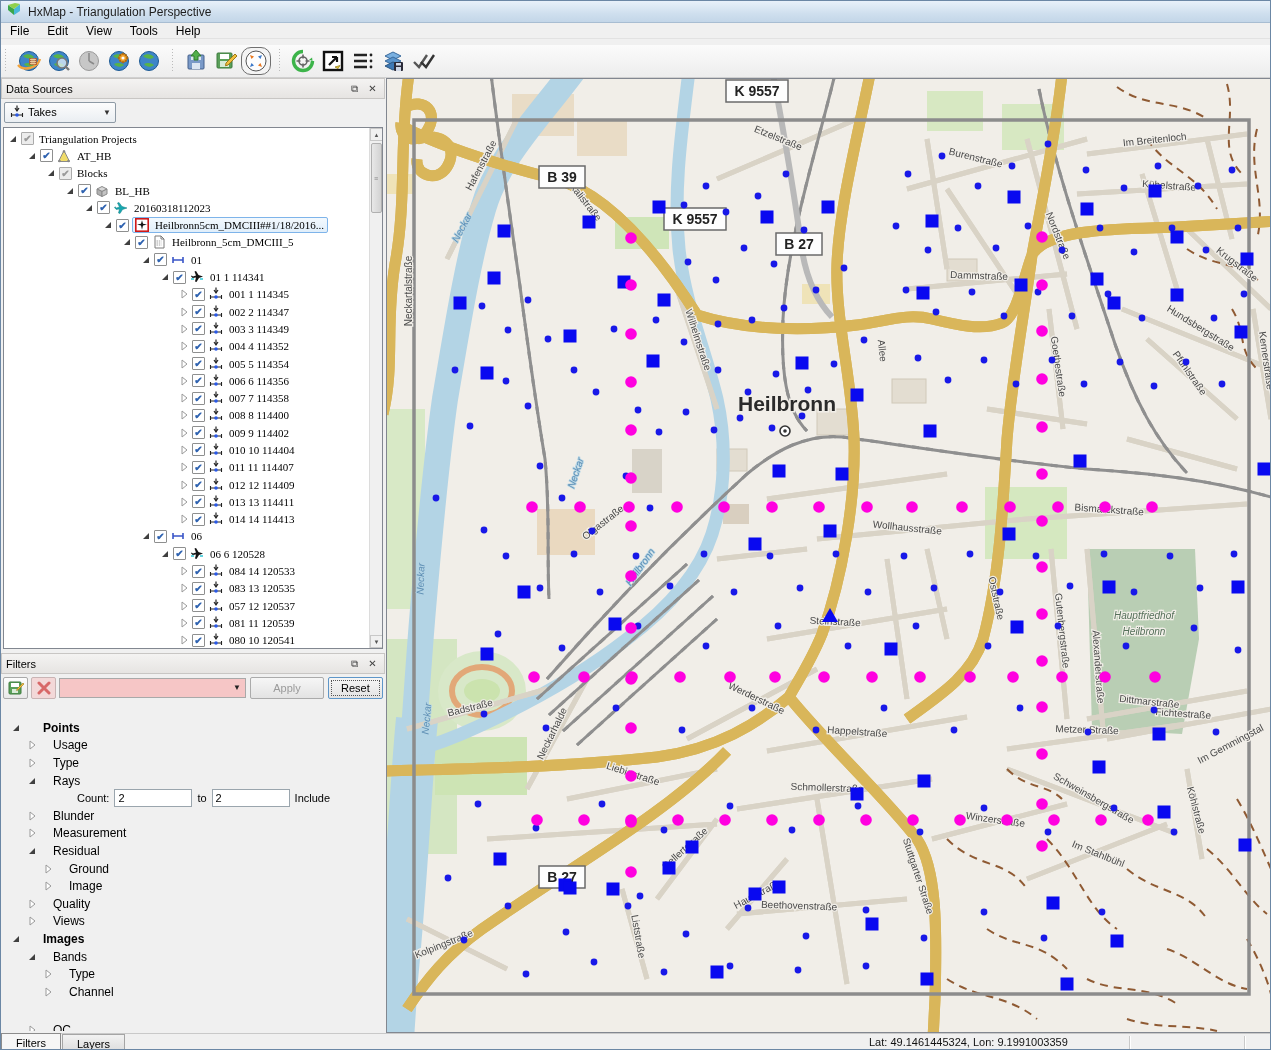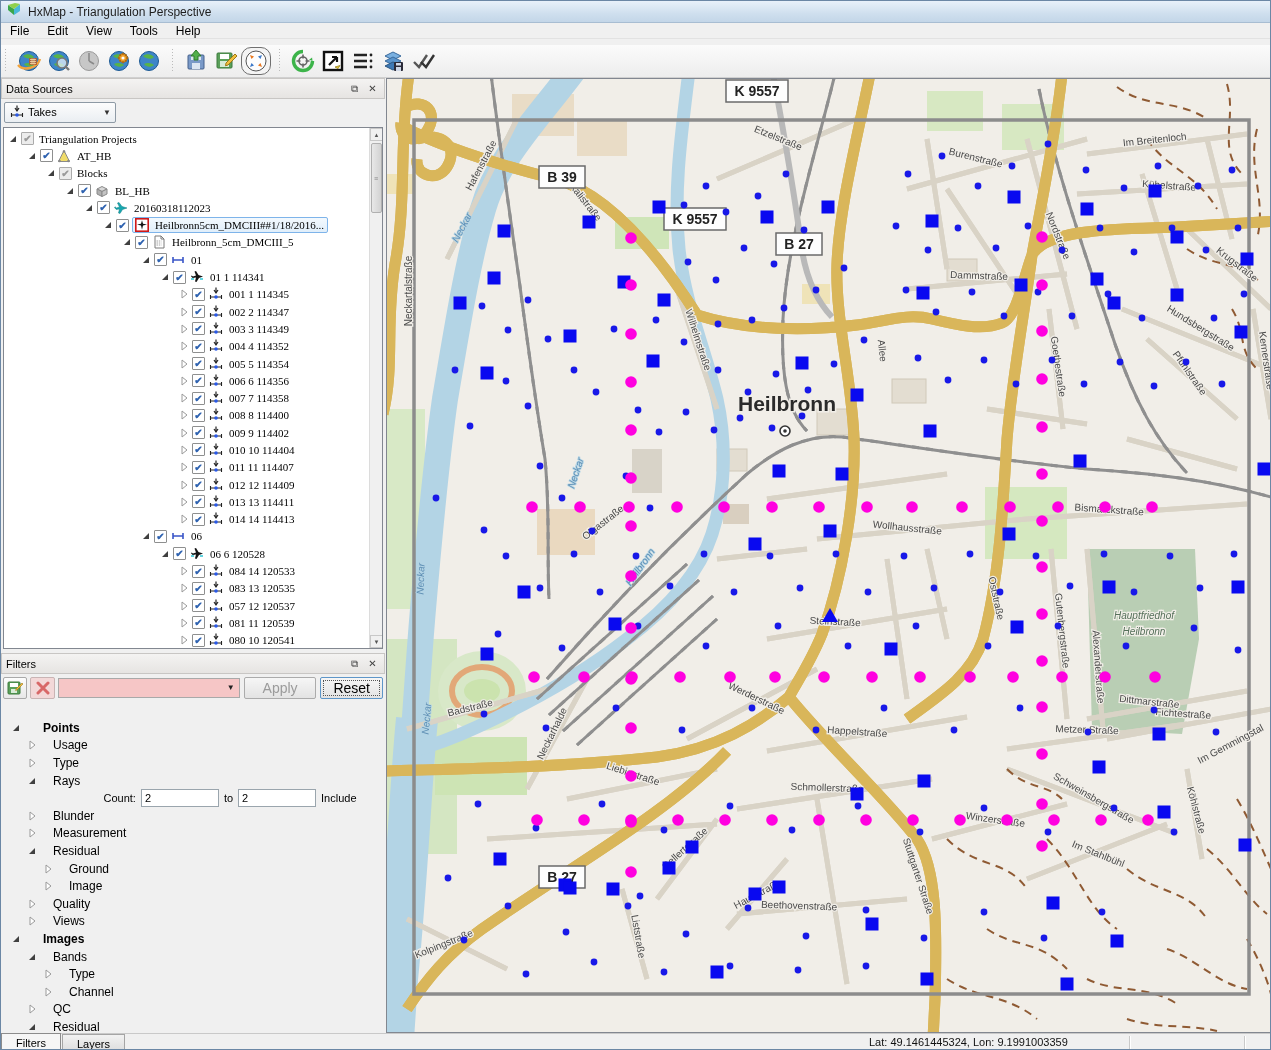--- a/index.html
+++ b/index.html
@@ -52,21 +52,21 @@
     border:1px solid #b0b0b0;border-radius:2px;display:flex;align-items:center;justify-content:center;color:#888;font-size:7px;letter-spacing:1px;}
   
   .ftoolbar{height:27px;display:flex;align-items:center;padding:0 2px;background:#f0f0f0;}
   .fbtn{width:25px;height:22px;border:1px solid #a9a9a9;border-radius:2px;background:linear-gradient(#fdfdfd,#e8e8e8);
     display:flex;align-items:center;justify-content:center;margin-right:3px;}
   .fbtn.disab{background:#f3d8d8;border-color:#c9b4b4;}
   .fcombo{width:187px;height:20px;border:1px solid #a9a9a9;background:#f6c6c6;display:flex;align-items:center;}
   .fcombo .box{flex:1;height:100%;}
   .fcombo .carr{width:16px;text-align:center;font-size:8px;color:#222;}
   .pushbtn{height:22px;border:1px solid #ababab;border-radius:2px;background:linear-gradient(#f6f6f6,#e3e3e3);
-    font-size:14px;padding:0 12px;margin-left:4px;color:#000;}
+    font-size:11px;padding:0 12px;margin-left:4px;color:#000;}
   .pushbtn.disab{color:#9b9b9b;}
   .pushbtn.focusdot{outline:1px dotted #555;outline-offset:-4px;border-color:#5e96c8;}
   
   .ftree{position:absolute;left:2px;top:50px;right:2px;bottom:2px;background:#f0f0f0;overflow:hidden;font-size:12px;}
   .frow{height:17.6px;display:flex;align-items:center;white-space:nowrap;}
   .frow .texp{margin-right:6px;}
   .countrow{display:flex;align-items:center;gap:5px;font-size:11px;}
   .cinput{height:18px;border:1px solid #9aa5ad;background:#fff;font-size:11px;padding:0 3px;}
   
   .mapwrap{position:absolute;left:385px;top:77px;width:886px;height:955px;border:1px solid #828790;background:#f1eee8;overflow:hidden;}
@@ -794,21 +794,21 @@
             <span style="padding-left:10px">Type</span>
           </div>
           <div class="frow" style="padding-left: 24px;">
             <span class="texp">
               <svg width="10" height="10">
                 <polygon points="2,8 8,8 8,2" fill="#404040"></polygon>
               </svg>
             </span>
             <span style="padding-left:10px">Rays</span>
           </div>
-          <div class="frow" style="padding-left: 74px; justify-content: center;">
+          <div class="frow" style="padding-left: 74px;">
             <span class="countrow">
       <span>Count:</span>
       <input class="cinput" style="width: 78px;" value="2">
       <span>to</span>
       <input class="cinput" style="width: 78px;" value="2">
       <span>Include</span>
             </span>
           </div>
           <div class="frow" style="padding-left: 24px;">
             <span class="texp">
@@ -891,21 +891,21 @@
             <span style="padding-left:10px">Type</span>
           </div>
           <div class="frow" style="padding-left: 40px; text-align: center;">
             <span class="texp">
               <svg width="10" height="10">
                 <polygon points="3,1 8,5 3,9" fill="#fff" stroke="#9a9a9a"></polygon>
               </svg>
             </span>
             <span style="padding-left:10px">Channel</span>
           </div>
-          <div class="frow" style="padding-left: 24px;">
+          <div class="frow" style="padding-left: 24px; margin-top: 21px;">
             <span class="texp">
               <svg width="10" height="10">
                 <polygon points="3,1 8,5 3,9" fill="#fff" stroke="#9a9a9a"></polygon>
               </svg>
             </span>
             <span style="padding-left:10px">QC</span>
           </div>
           <div class="frow" style="padding-left: 24px;">
             <span class="texp">
               <svg width="10" height="10">

